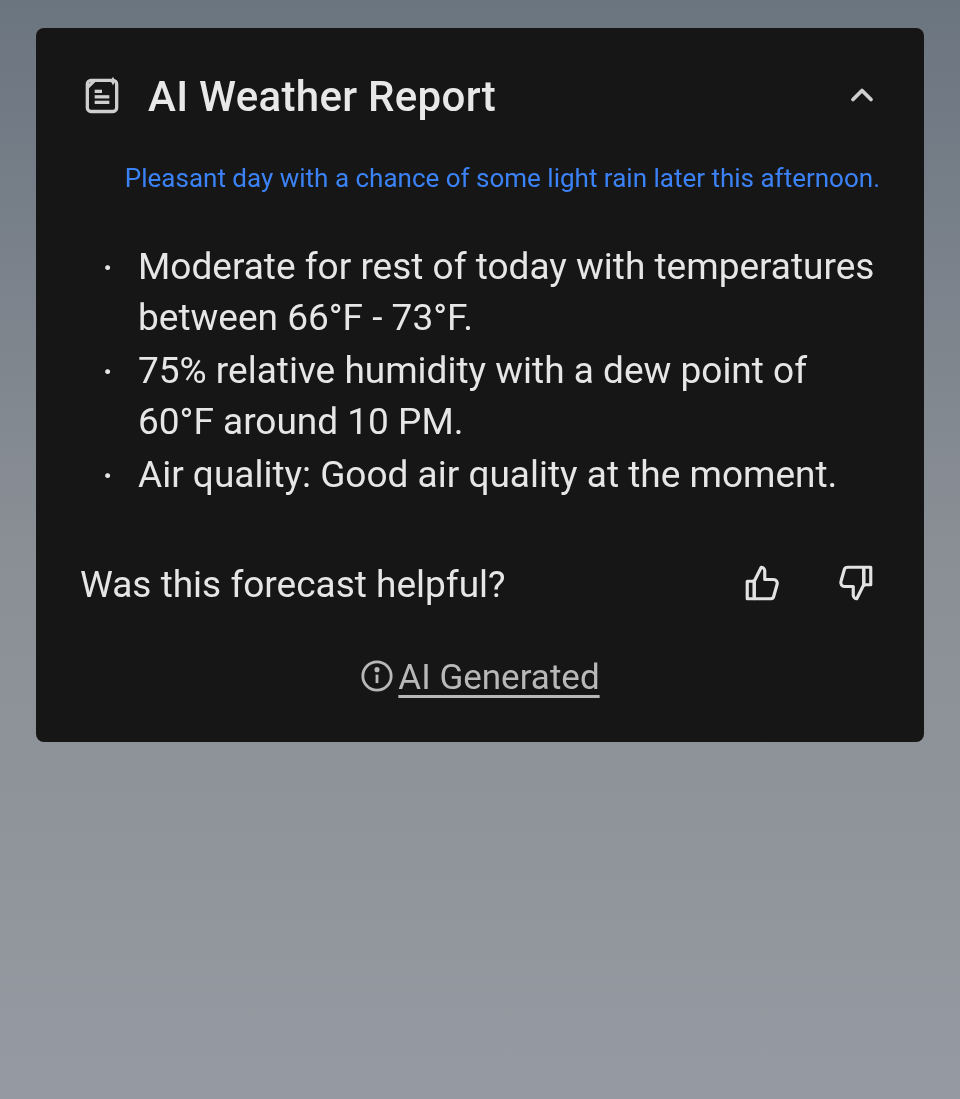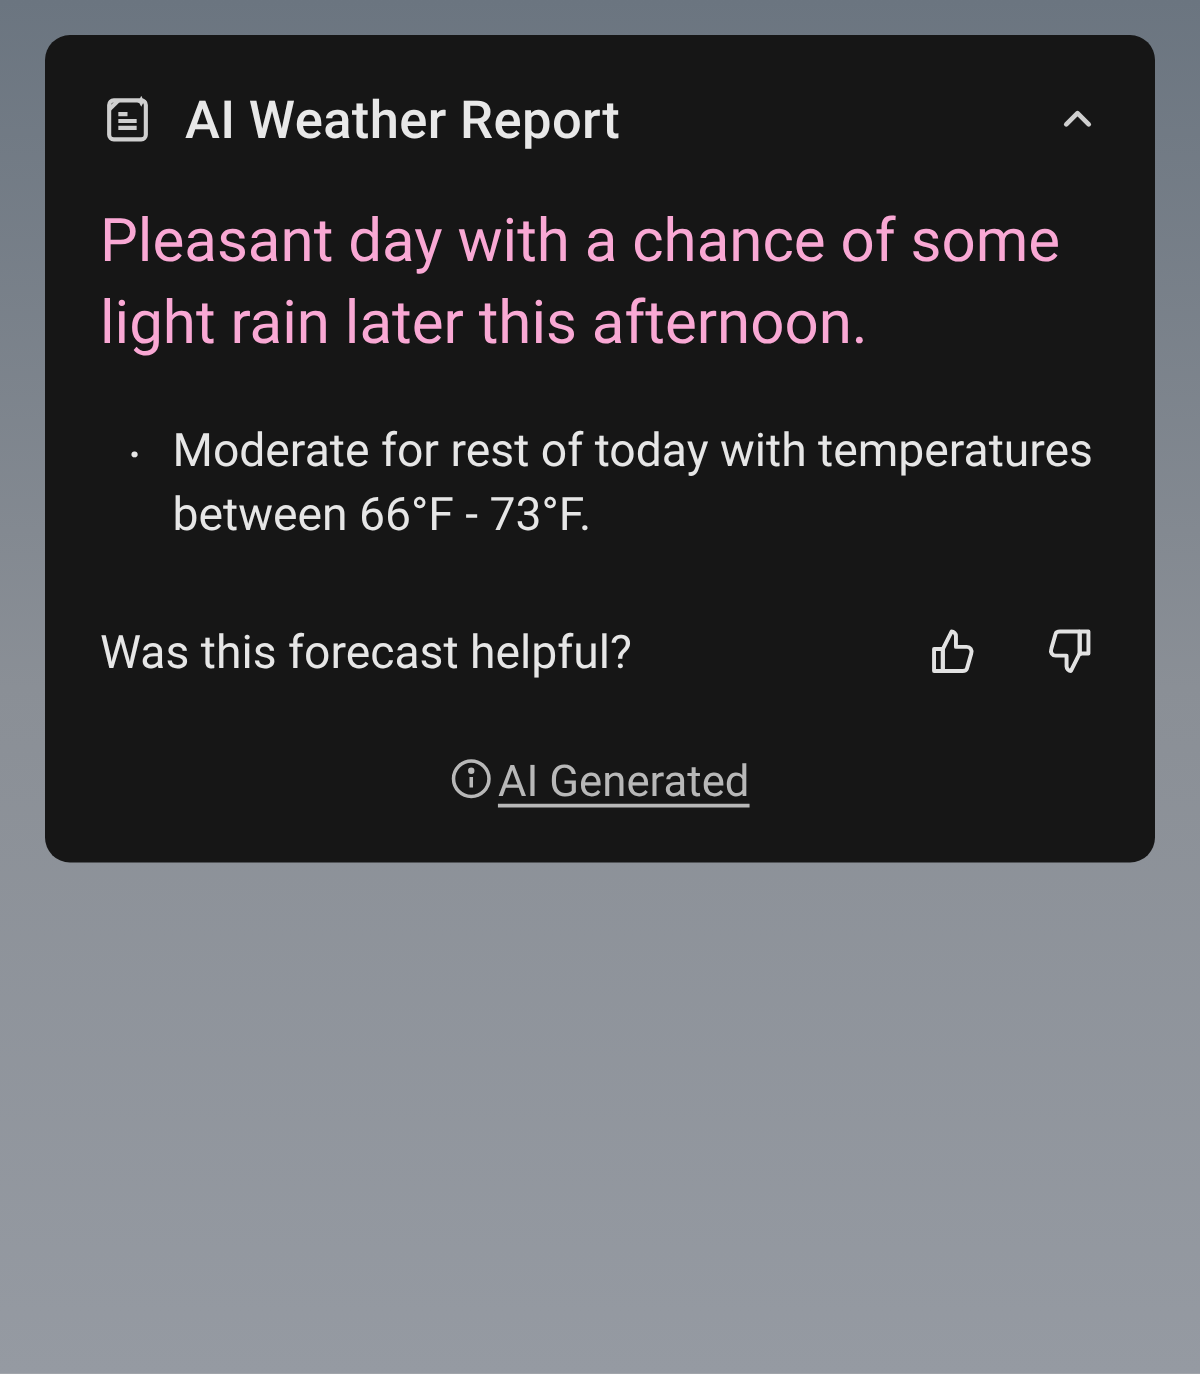--- a/index.html
+++ b/index.html
@@ -9,21 +9,21 @@
     }
     body {
       width: 960px;
       height: 1099px;
       background: linear-gradient(180deg, #6b7580 0%, #8a8f96 50%, #959aa2 100%);
       font-family: -apple-system, 'Roboto', 'Segoe UI', Arial, sans-serif;
       padding: 28px 36px;
     }
     .card {
       background: #161616;
-      border-radius: 20px;
+      border-radius: 8px;
       padding: 44px 44px 44px 44px;
       color: #e8e8e8;
     }
     .card-header {
       display: flex;
       align-items: center;
       justify-content: space-between;
       margin-bottom: 40px;
     }
     .header-left {
@@ -42,25 +42,26 @@
       color: #e8e8e8;
       letter-spacing: 0.3px;
     }
     .chevron {
       width: 36px;
       height: 36px;
       color: #cfcfcf;
       cursor: pointer;
     }
     .summary {
-      font-size: 48px;
+      font-size: 26px;
       line-height: 1.35;
-      color: #f9a8d4;
+      color: #3b82f6;
       margin-bottom: 42px;
       font-weight: 400;
+      text-align: right;
     }
     .bullets {
       list-style: none;
       padding-left: 18px;
       margin-bottom: 48px;
       margin-top: 45px;
     }
     .bullets li {
       position: relative;
       font-size: 37px;
@@ -75,21 +76,21 @@
       position: absolute;
       left: 4px;
       top: -2px;
       font-size: 44px;
       color: #e6e6e6;
     }
     .feedback-row {
       display: flex;
       align-items: center;
       justify-content: space-between;
-      margin-bottom: 48px;
+      margin-bottom: 38px;
       padding-top: 10px;
     }
     .feedback-label {
       font-size: 37px;
       color: #e6e6e6;
       font-weight: 400;
     }
     .feedback-buttons {
       display: flex;
       gap: 42px;
@@ -152,20 +153,22 @@
       <svg class="chevron" viewBox="0 0 24 24" fill="none" stroke="currentColor" stroke-width="2.5" stroke-linecap="round" stroke-linejoin="round">
         <polyline points="6 15 12 9 18 15"></polyline>
       </svg>
     </span>
   </div>
 
   <p class="summary">Pleasant day with a chance of some light rain later this afternoon.</p>
 
   <ul class="bullets">
     <li>Moderate for rest of today with temperatures between 66°F - 73°F.</li>
+    <li>75% relative humidity with a dew point of 60°F around 10 PM.</li>
+    <li>Air quality: Good air quality at the moment.</li>
   </ul>
 
   <div class="feedback-row">
     <span class="feedback-label">Was this forecast helpful?</span>
     <div class="feedback-buttons">
       <button class="thumb-btn">
         <span>
           <svg viewBox="0 0 24 24" fill="none" stroke="currentColor" stroke-width="1.8" stroke-linejoin="round">
             <path d="M7 10v11"></path>
             <path d="M3 11 h4 v10 h-4 z"></path>

